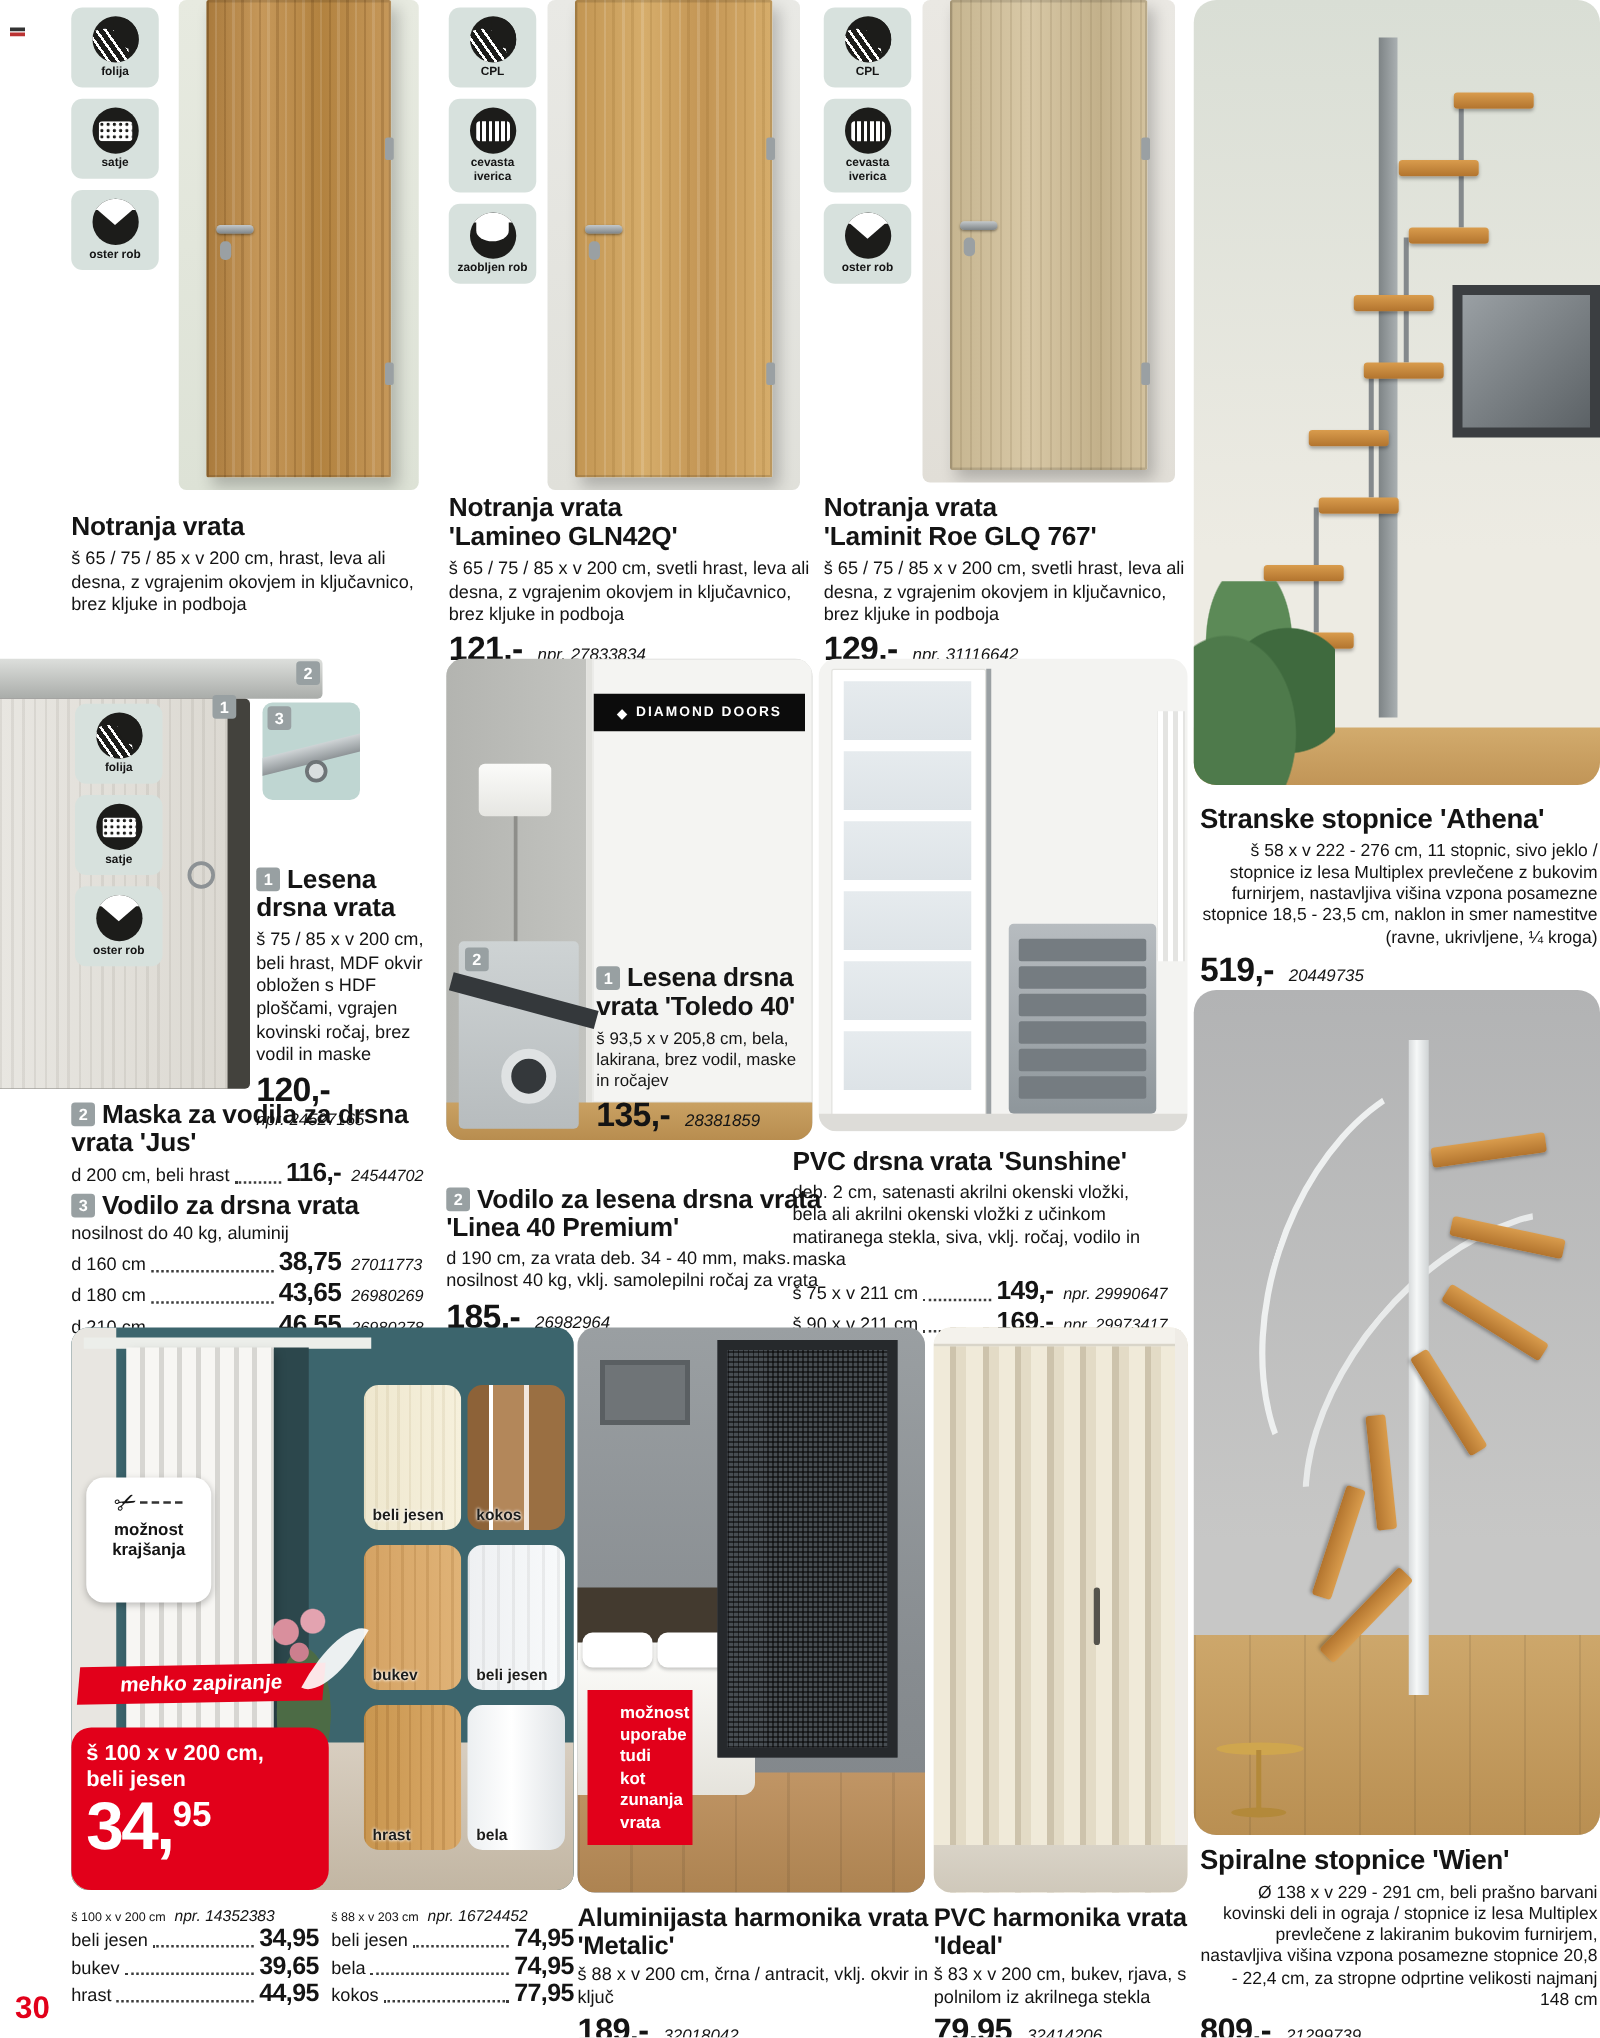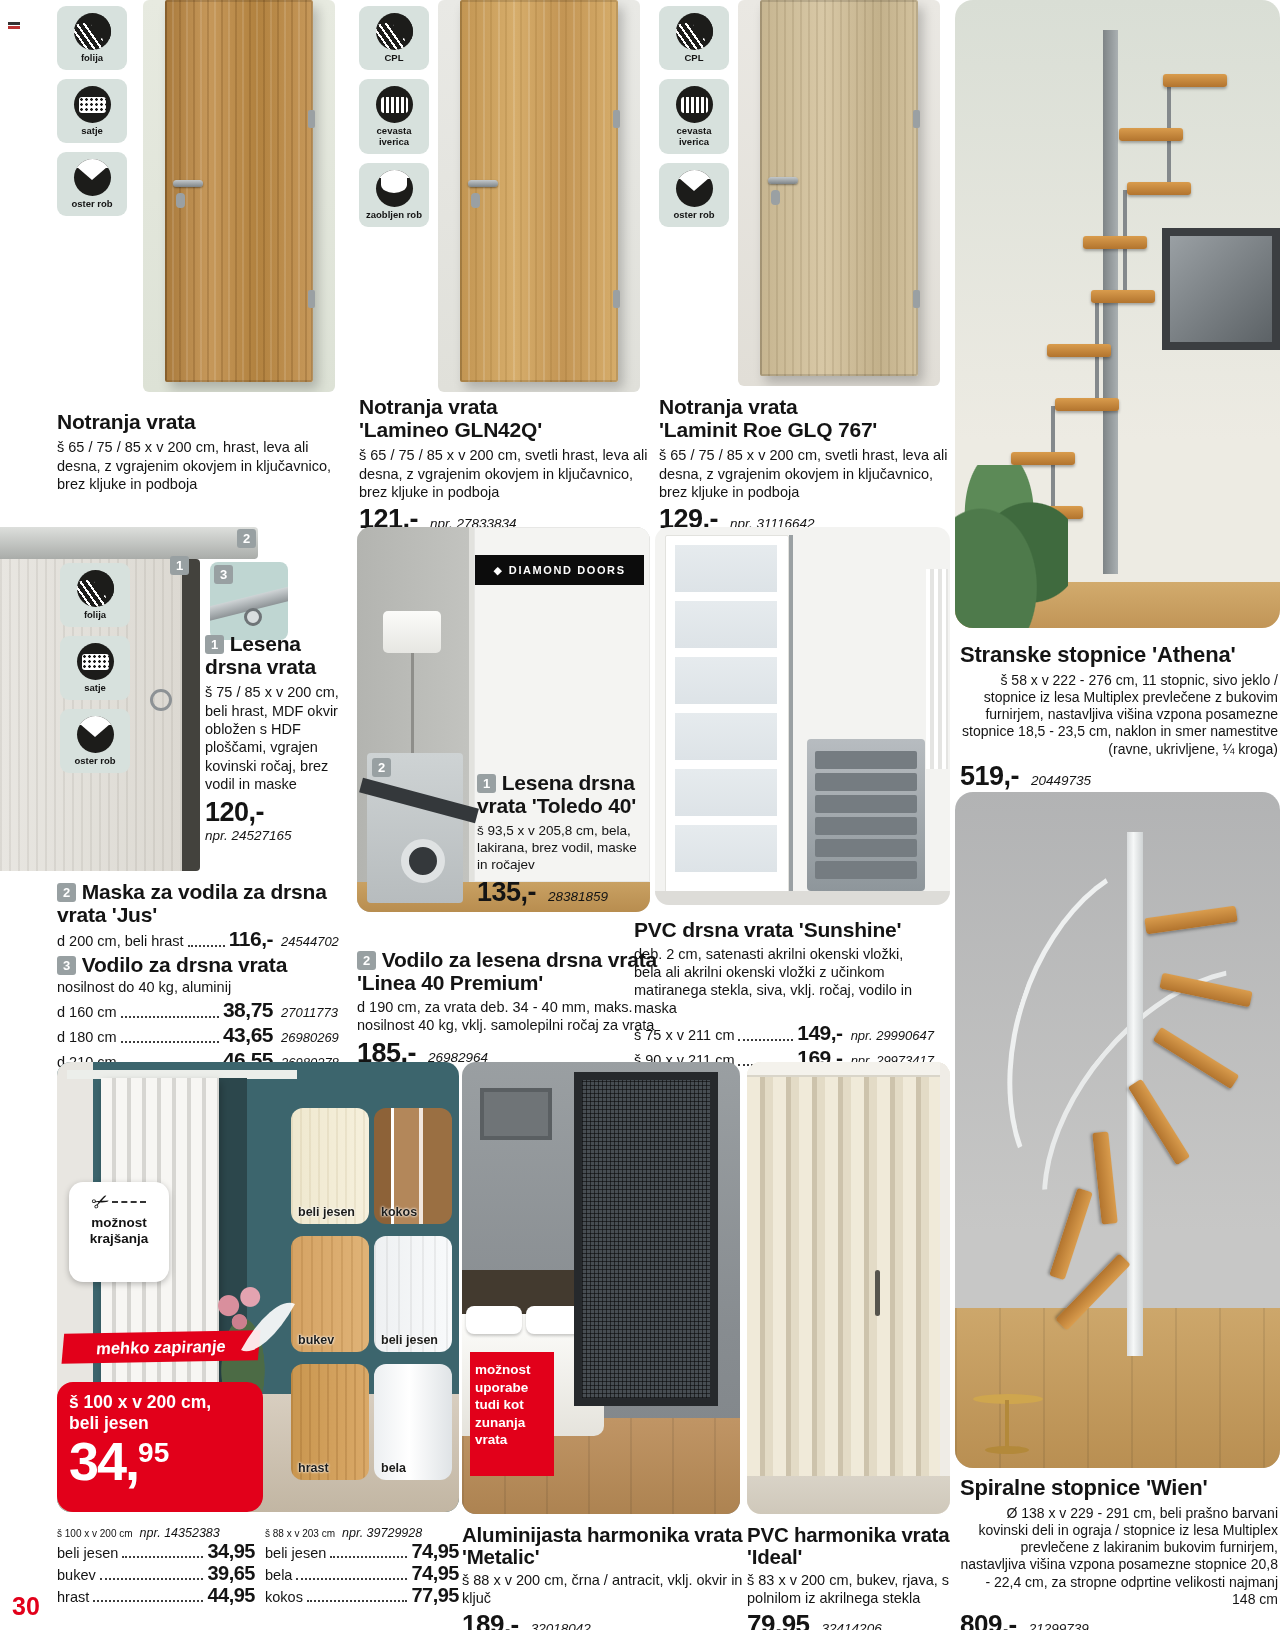--- a/index.html
+++ b/index.html
@@ -251,21 +251,21 @@
         <span class="clbl">oster rob</span>
       </div>
   </div>
 
   <div class="abs" style="left:210px;top:562px;width:78px;height:78px;background:#bfd6d2;border-radius:8px;overflow:hidden">
     <div class="abs" style="left:-8px;top:34px;width:100px;height:14px;background:linear-gradient(#cfd4d6,#8e9497);transform:rotate(-14deg)"></div>
     <div class="abs" style="left:34px;top:46px;width:12px;height:12px;border:3px solid #6e7477;border-radius:50%;background:#d9dedf"></div>
   </div>
   <span class="nbadge abs" style="left:214px;top:565px">3</span>
 
-  <div class="tb" style="left:205px;top:632px;width:150px">
+  <div class="tb" style="left:205px;top:692px;width:150px">
     <div class="ttl"><span class="nbadge">1</span> <span>Lesena drsna vrata</span></div>
     <div class="desc">š 75 / 85 x v 200 cm, beli hrast, MDF okvir obložen s HDF ploščami, vgrajen kovinski ročaj, brez vodil in maske</div>
     <div class="bigprice" style="margin-top:3px">120,-</div>
     <div class="art">npr. 24527165</div>
   </div>
 
   <div class="tb" style="left:57px;top:880px;width:302px">
     <div class="ttl" style="width:270px"><span class="nbadge">2</span> <span>Maska za vodila za drsna vrata 'Jus'</span></div>
     <div class="row">
       <span class="lbl">d 200 cm, beli hrast</span>
@@ -428,21 +428,21 @@
           </div>
         <div class="row">
             <span class="lbl">hrast</span>
             <span class="dots"></span>
             <span class="pr">44,95</span>
           </div>
       </div>
       <div class="btcol" style="width:194px">
         <div class="thead">
             <span class="hl">š 88 x v 203 cm</span>
-            <span class="ar">npr. 39729928</span>
+            <span class="ar">npr. 16724452</span>
           </div>
         <div class="row">
             <span class="lbl">beli jesen</span>
             <span class="dots"></span>
             <span class="pr">74,95</span>
           </div>
         <div class="row">
             <span class="lbl">bela</span>
             <span class="dots"></span>
             <span class="pr">74,95</span>
@@ -457,21 +457,21 @@
   </div>
 
   <div class="photo" style="left:462px;top:1062px;width:278px;height:452px;background:linear-gradient(#9a9fa2,#878c90 60%,#7f8488)">
     <div class="abs" style="left:18px;top:26px;width:64px;height:44px;background:#6f7477;border:4px solid #5a5f62"></div>
     <div class="abs" style="left:0;right:0;bottom:0;height:96px;background:repeating-linear-gradient(90deg,rgba(0,0,0,.08) 0 2px,transparent 2px 42px),linear-gradient(#c09565,#ad8351)"></div>
     <div class="abs" style="left:-6px;top:208px;width:136px;height:58px;background:#433a2f;border-radius:4px"></div>
     <div class="abs" style="left:-10px;top:252px;width:152px;height:122px;background:linear-gradient(#fdfdfb,#e5e3dc);border-radius:10px"></div>
     <div class="abs" style="left:4px;top:244px;width:56px;height:28px;background:#ffffff;border-radius:8px;box-shadow:0 2px 3px rgba(0,0,0,.2)"></div>
     <div class="abs" style="left:64px;top:244px;width:56px;height:28px;background:#ffffff;border-radius:8px;box-shadow:0 2px 3px rgba(0,0,0,.2)"></div>
     <div class="abs" style="left:112px;top:10px;width:144px;height:334px;border:8px solid #26292c;box-sizing:border-box;background-color:#474d52;background-image:repeating-linear-gradient(0deg,rgba(5,5,5,.55) 0 1px,transparent 1px 4px),repeating-linear-gradient(90deg,rgba(5,5,5,.55) 0 1px,transparent 1px 4px)"></div>
-    <div class="redbadge abs ovl" style="left:8px;top:290px;width:84px;height:124px;padding:9px 5px;box-sizing:border-box;font-size:13.5px;line-height:1.3">možnost uporabe tudi kot zunanja vrata</div>
+    <div class="redbadge abs ovl" style="left:8px;top:290px;width:84px;height:124px;padding:9px 26px;box-sizing:border-box;font-size:13.5px;line-height:1.3">možnost uporabe tudi kot zunanja vrata</div>
   </div>
 
   <div class="tb" style="left:462px;top:1524px;width:285px">
     <div class="ttl" style="font-size:20.5px;line-height:1.08">Aluminijasta harmonika vrata 'Metalic'</div>
     <div class="desc" style="line-height:1.2;margin-top:4px">š 88 x v 200 cm, črna / antracit, vklj. okvir in ključ</div>
     <div class="price-line" style="margin-top:2px">
       <span class="bigprice" style="font-size:26px">189,-</span>
       <span class="art">32018042</span>
     </div>
   </div>

